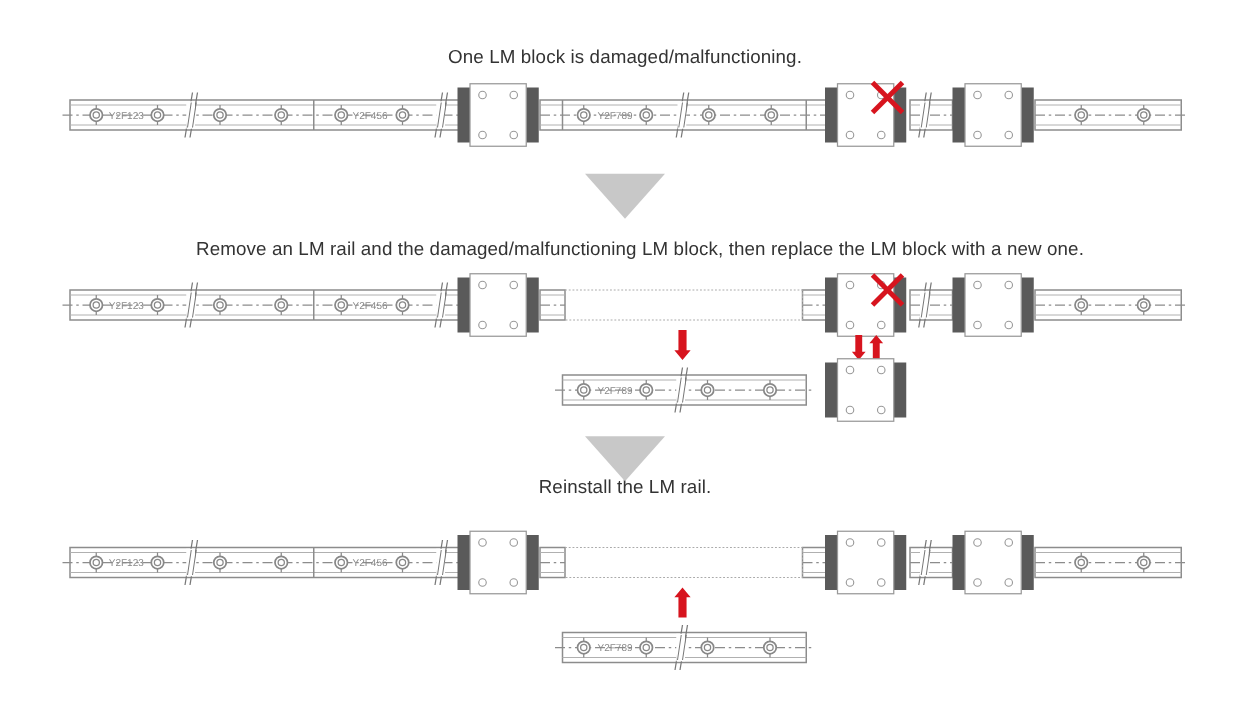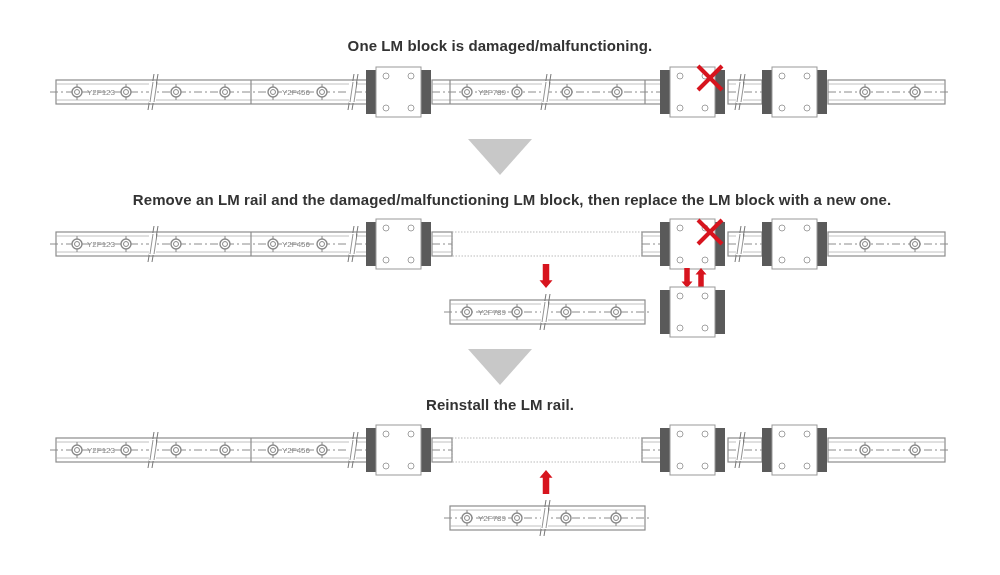--- a/index.html
+++ b/index.html
@@ -1,26 +1,26 @@
 <!DOCTYPE html>
 <html><head>
 <meta charset="utf-8">
 <style>
   html,body{margin:0;padding:0;background:#ffffff;}
   body{width:1000px;height:575px;position:relative;overflow:hidden;font-family:"Liberation Sans","DejaVu Sans",sans-serif;}
-  .caption{position:absolute;left:0;width:1000px;text-align:center;font-size:15px;color:#333333;letter-spacing:0.1px;font-weight:bold;}
+  .caption{position:absolute;left:0;width:1000px;text-align:center;font-size:15px;color:#333333;letter-spacing:0.1px;}
   svg{position:absolute;left:0;top:0;}
   .lbl{font-family:"Liberation Sans","DejaVu Sans",sans-serif;font-size:8px;fill:#888888;}
 </style>
 </head>
 <body>
 
 <div class="caption" style="top:37px;">One LM block is damaged/malfunctioning.</div>
 <div class="caption" style="top:191px;margin-left:12px;">Remove an LM rail and the damaged/malfunctioning LM block, then replace the LM block with a new one.</div>
-<div class="caption" style="top:396px;">Reinstall the LM rail.</div>
+<div class="caption" style="top:381px;">Reinstall the LM rail.</div>
 
 <svg id="diagram" width="1000" height="575" viewBox="0 0 1000 575" xmlns="http://www.w3.org/2000/svg">
     <g>
       <rect x="56" y="80" width="312" height="24" fill="#fff" stroke="#8c8c8c" stroke-width="1.2"></rect>
       <line x1="56" y1="84" x2="368" y2="84" stroke="#b0b0b0" stroke-width="0.8"></line>
       <line x1="56" y1="100" x2="368" y2="100" stroke="#b0b0b0" stroke-width="0.8"></line>
       <line x1="251" y1="80" x2="251" y2="104" stroke="#8c8c8c" stroke-width="1.2"></line>
       <line x1="50" y1="92" x2="368" y2="92" stroke="#8c8c8c" stroke-width="1" stroke-dasharray="8 3 2 3"></line>
       <g>
         <circle cx="77" cy="92" r="5" fill="#fff" stroke="#888" stroke-width="1.4"></circle>

